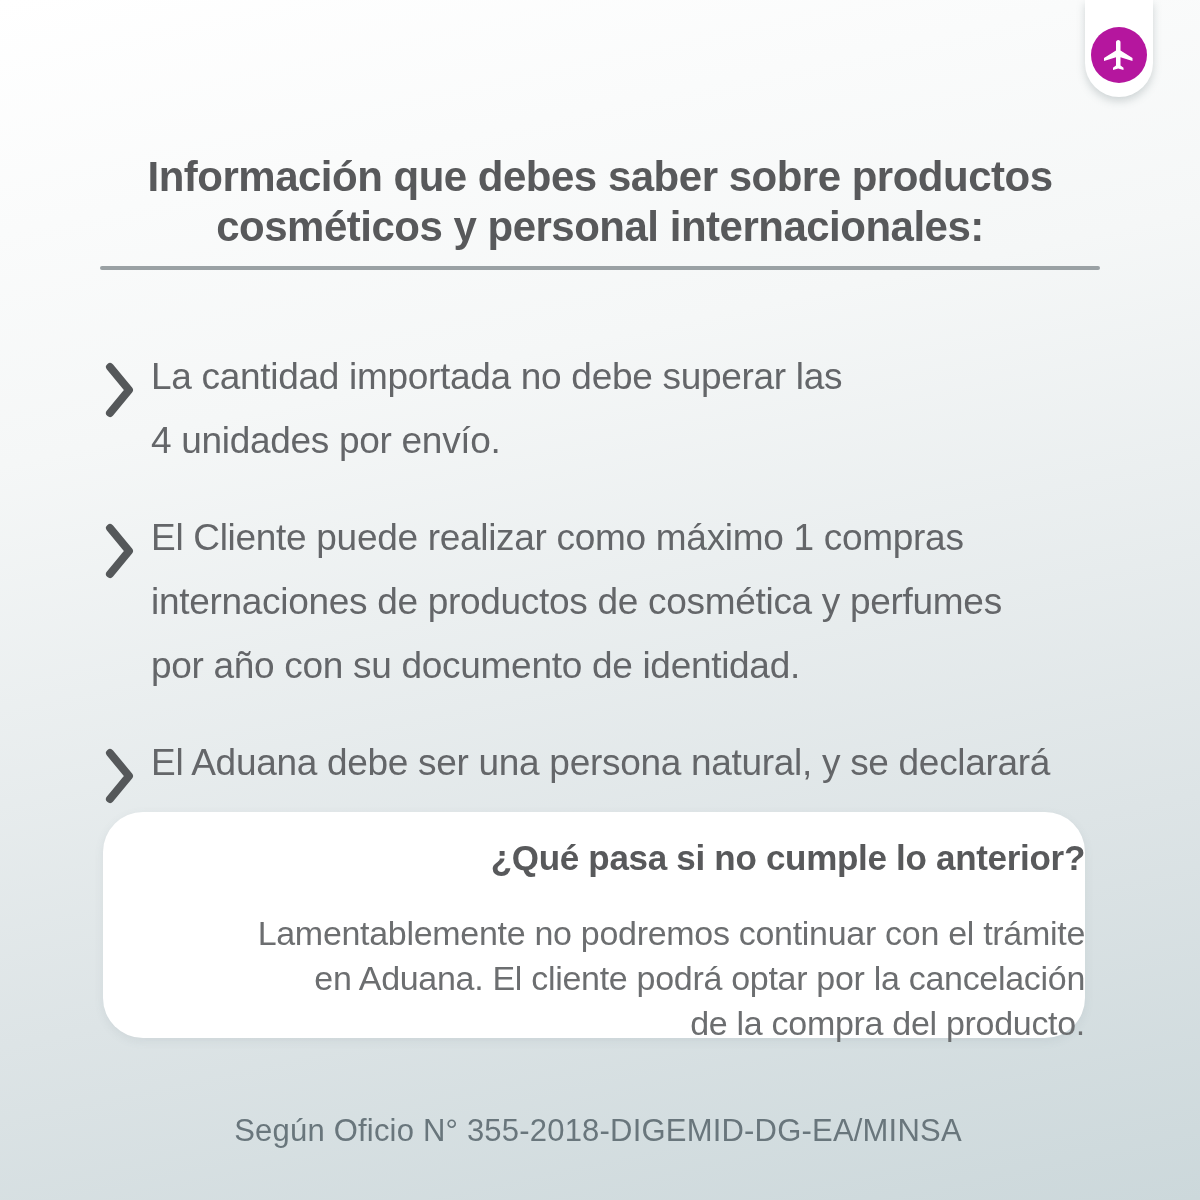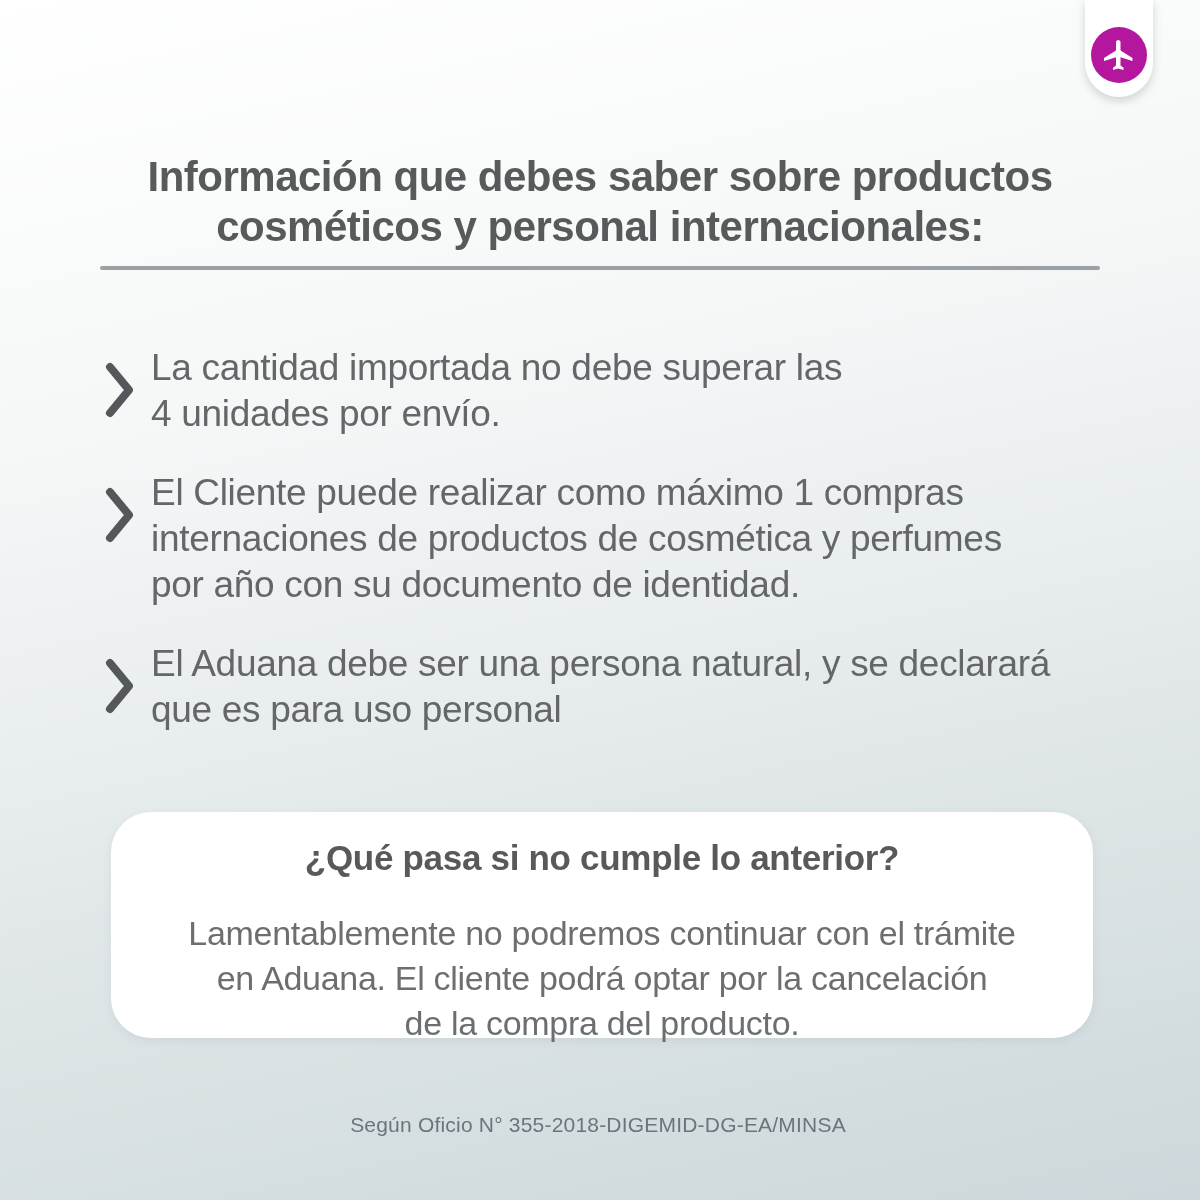--- a/index.html
+++ b/index.html
@@ -75,37 +75,37 @@
     align-items: flex-start;
     margin-bottom: 33px;
   }
   .bullet-chevron {
     flex: 0 0 46px;
     padding-top: 16px;
   }
   .bullet-chevron svg { display: block; }
   .bullet-text {
     font-size: 37px;
-    line-height: 46px;
+    line-height: 64px;
     color: #646669;
     font-weight: 500;
     letter-spacing: -0.3px;
     white-space: pre-line;
   }
   
   .notice-card {
     position: absolute;
-    left: 111px;
+    left: 103px;
     top: 812px;
     width: 982px;
     height: 226px;
     background: #ffffff;
     border-radius: 40px;
     box-shadow: 0 3px 10px rgba(90, 110, 115, 0.10);
-    text-align: center;
+    text-align: right;
     box-sizing: border-box;
     padding-top: 26px;
   }
   .notice-heading {
     font-size: 35px;
     font-weight: bold;
     color: #58595b;
     letter-spacing: -0.3px;
   }
   .notice-body {
@@ -116,21 +116,21 @@
     letter-spacing: -0.3px;
     white-space: pre-line;
   }
   
   .footer-reference {
     position: absolute;
     left: 0;
     top: 1113px;
     width: 1196px;
     text-align: center;
-    font-size: 21px;
+    font-size: 31px;
     color: #69767c;
     letter-spacing: 0.2px;
   }
 </style>
 </head>
 <body>
 
 <div class="canvas">
 
   <div class="logo-ribbon">

